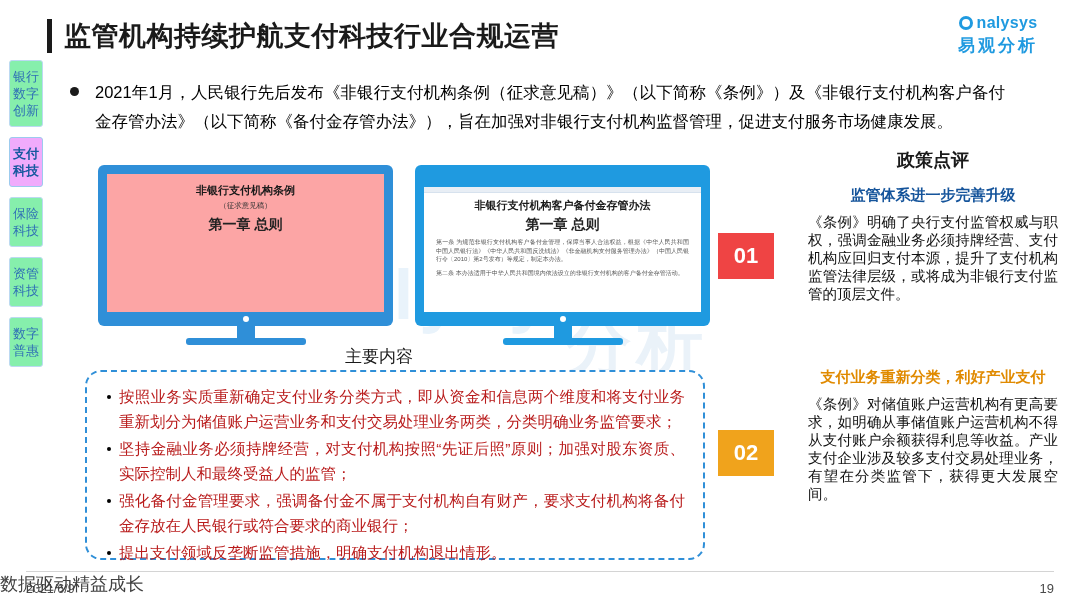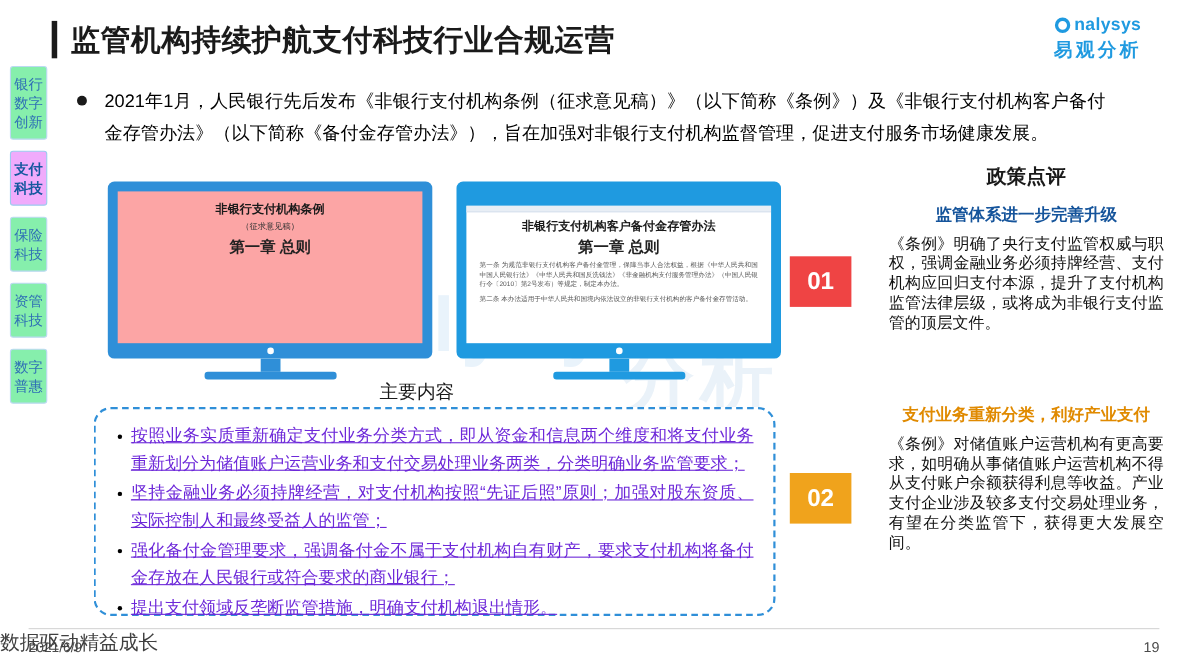--- a/index.html
+++ b/index.html
@@ -281,23 +281,22 @@
     border-radius: 16px;
     box-sizing: border-box;
     padding: 12px 18px 12px 20px;
     background: #ffffff;
     z-index: 2;
   }
   .cb-item {
     display: flex;
     font-size: 15.5px;
     line-height: 25px;
-    color: #6d28d9;
+    color: #b91c1c;
     margin-bottom: 2px;
-    text-decoration: underline;
   }
   .cb-dot {
     width: 4px;
     height: 4px;
     border-radius: 50%;
     background: #000;
     margin-top: 11px;
     margin-right: 8px;
     flex: none;
   }

